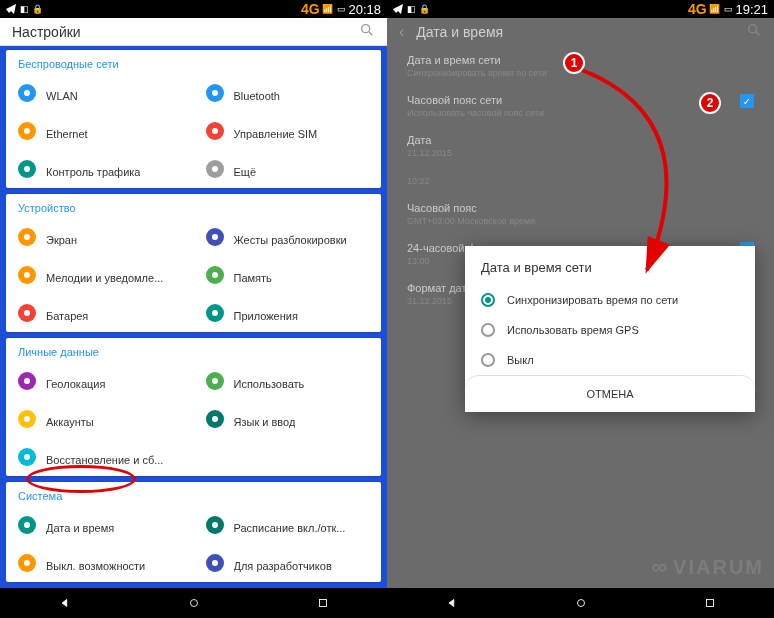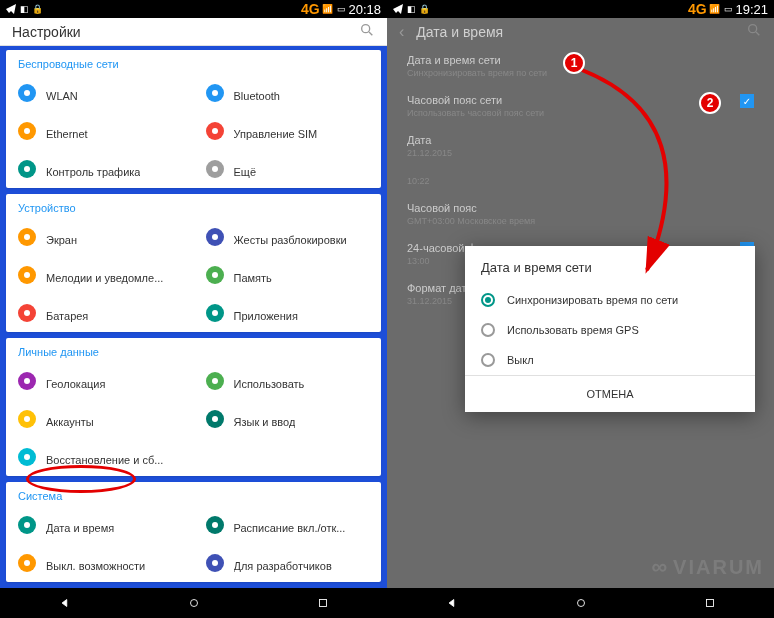--- a/index.html
+++ b/index.html
@@ -38,21 +38,21 @@
 .dark-check { margin-left: auto; width: 14px; height: 14px; background: #2196f3; display: flex; align-items: center; justify-content: center; }
 .dark-check::after { content: "✓"; color: #fff; font-size: 10px; }
 
 .dialog { position: absolute; left: 78px; top: 246px; width: 290px; background: #fff; box-shadow: 0 4px 20px rgba(0,0,0,0.4); z-index: 10; }
 .dialog-title { font-size: 13px; font-weight: 500; padding: 14px 16px 10px; color: #333; }
 .dialog-option { display: flex; align-items: center; padding: 8px 16px; gap: 12px; cursor: pointer; }
 .radio { width: 14px; height: 14px; border: 2px solid #999; border-radius: 50%; display: flex; align-items: center; justify-content: center; }
 .radio.checked { border-color: #009688; }
 .radio.checked::after { content: ""; width: 6px; height: 6px; background: #009688; border-radius: 50%; }
 .dialog-option-label { font-size: 11px; color: #333; }
-.dialog-cancel { text-align: center; padding: 12px; font-size: 11px; font-weight: 500; color: #333; border-top: 1px solid #e0e0e0; cursor: pointer; }
+.dialog-cancel { text-align: center; padding: 12px; font-size: 11px; font-weight: 500; color: #333; border-top: 1px solid #e0e0e0; cursor: pointer; border-radius: 14px; }
 
 .nav-bar { height: 30px; background: #000; display: flex; align-items: center; justify-content: space-around; }
 .nav-btn { width: 18px; height: 18px; display: flex; align-items: center; justify-content: center; }
 .nav-btn svg { width: 14px; height: 14px; stroke: #fff; fill: none; stroke-width: 1.5; }
 
 .annotation { position: absolute; z-index: 20; }
 .red-circle { border: 3px solid #e30000; border-radius: 50%; }
 .badge { width: 22px; height: 22px; background: #e30000; border: 2px solid #fff; border-radius: 50%; color: #fff; display: flex; align-items: center; justify-content: center; font-size: 12px; font-weight: bold; }
 .arrow-svg { position: absolute; z-index: 15; pointer-events: none; }
 

